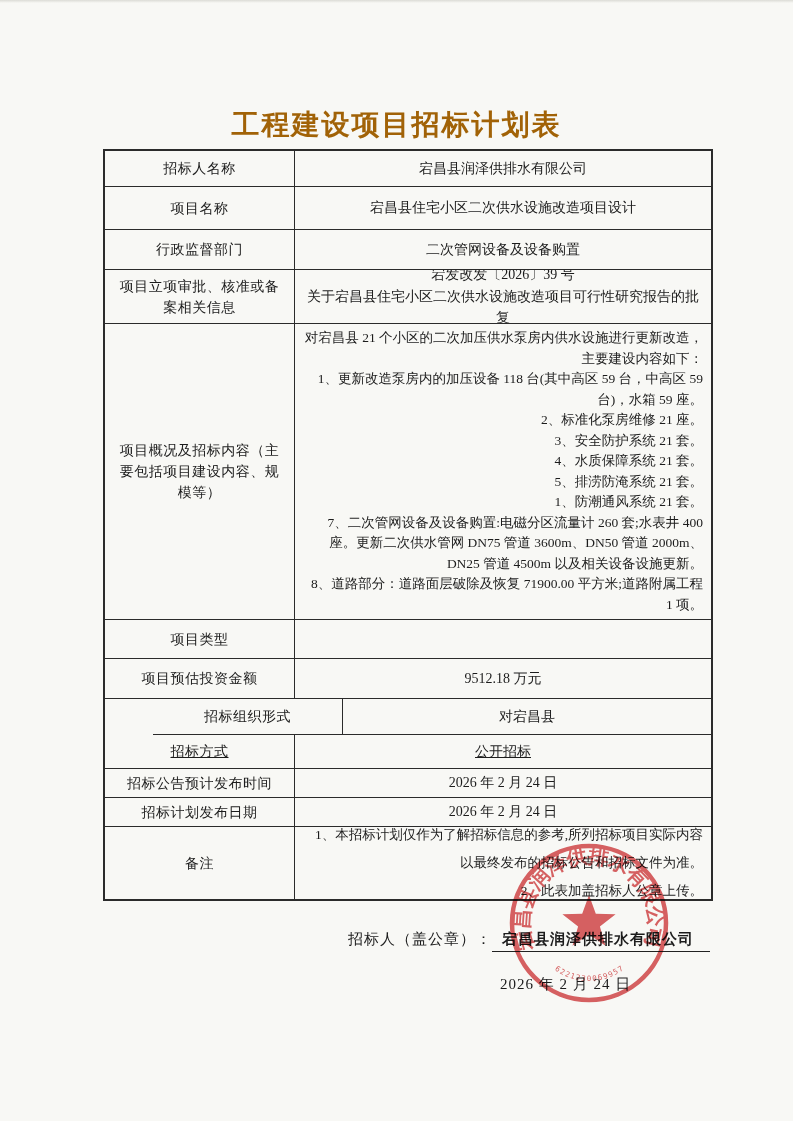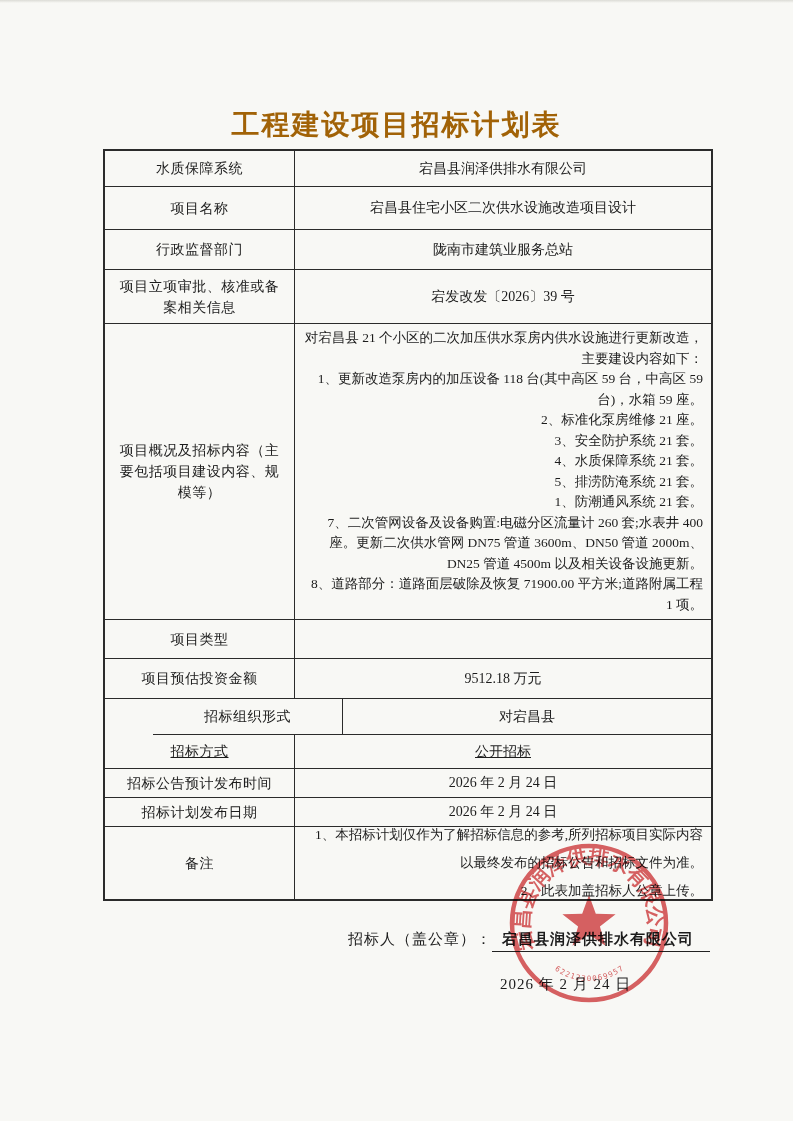--- a/index.html
+++ b/index.html
@@ -75,35 +75,36 @@
 </style>
 </head>
 <body>
 
 <div class="page">
 
   <div class="doc-title">工程建设项目招标计划表</div>
 
   <div class="form-table" id="form-table">
       <div class="tr" style="height: 36px;">
-        <div class="td th">水质保障系统</div>
+        <div class="td th">招标人名称</div>
         <div class="td val align-c">宕昌县润泽供排水有限公司</div>
       </div>
       <div class="tr" style="height: 43px;">
         <div class="td th">项目名称</div>
         <div class="td val align-c">宕昌县住宅小区二次供水设施改造项目设计</div>
       </div>
       <div class="tr" style="height: 40px;">
         <div class="td th">行政监督部门</div>
-        <div class="td val align-c">陇南市建筑业服务总站</div>
+        <div class="td val align-c">二次管网设备及设备购置</div>
       </div>
       <div class="tr" style="height: 54px;">
         <div class="td th">项目立项审批、核准或备案相关信息</div>
         <div class="td val align-c">
           <div class="ln">宕发改发〔2026〕39 号</div>
+          <div class="ln">关于宕昌县住宅小区二次供水设施改造项目可行性研究报告的批复</div>
         </div>
       </div>
       <div class="tr" style="height: 296px;">
         <div class="td th">项目概况及招标内容（主要包括项目建设内容、规模等）</div>
         <div class="td val align-l small">
           <div class="ln">对宕昌县 21 个小区的二次加压供水泵房内供水设施进行更新改造，主要建设内容如下：</div>
           <div class="ln">1、更新改造泵房内的加压设备 118 台(其中高区 59 台，中高区 59 台)，水箱 59 座。</div>
           <div class="ln">2、标准化泵房维修 21 座。</div>
           <div class="ln">3、安全防护系统 21 套。</div>
           <div class="ln">4、水质保障系统 21 套。</div>

